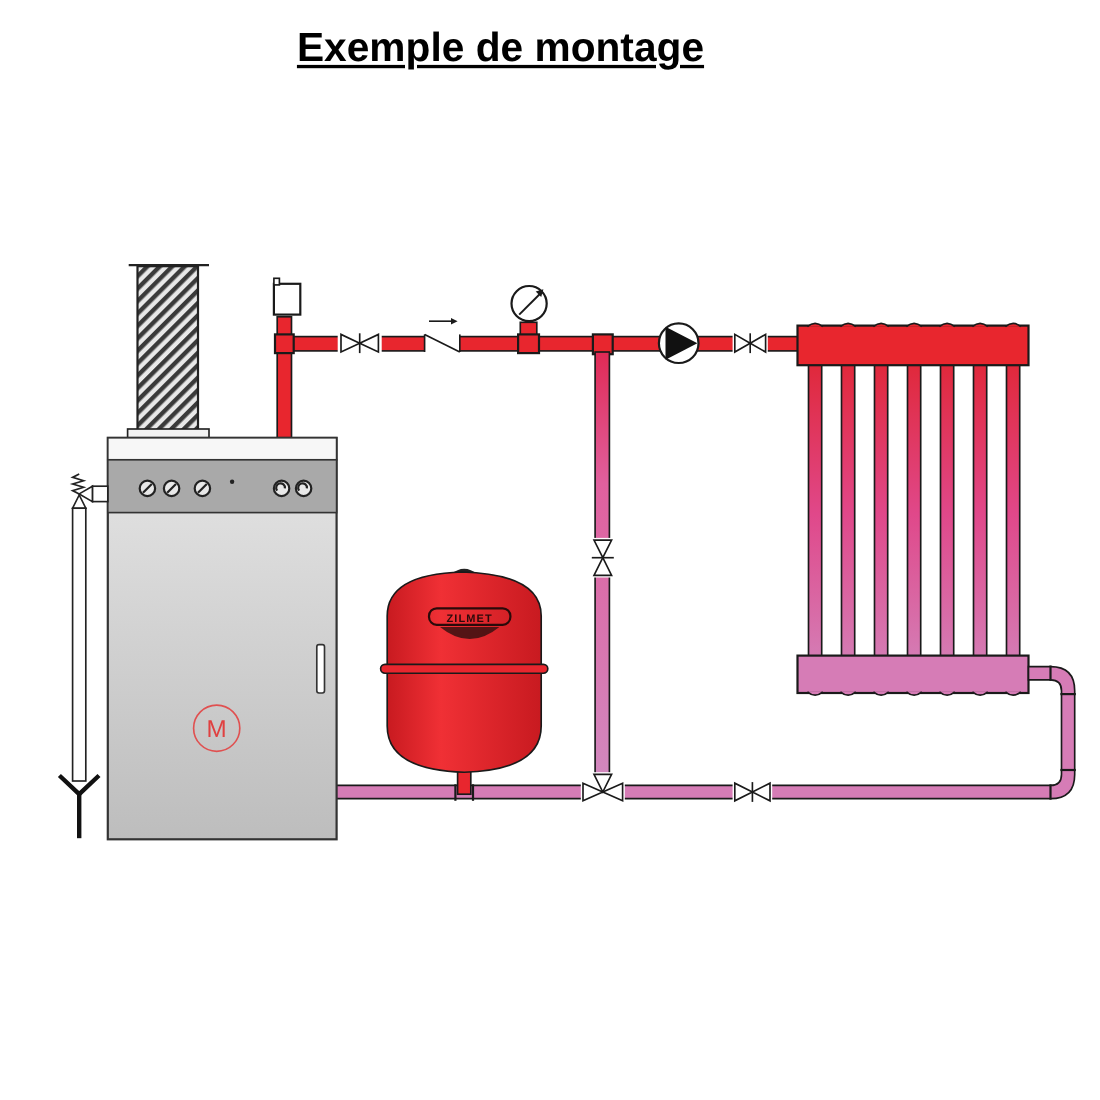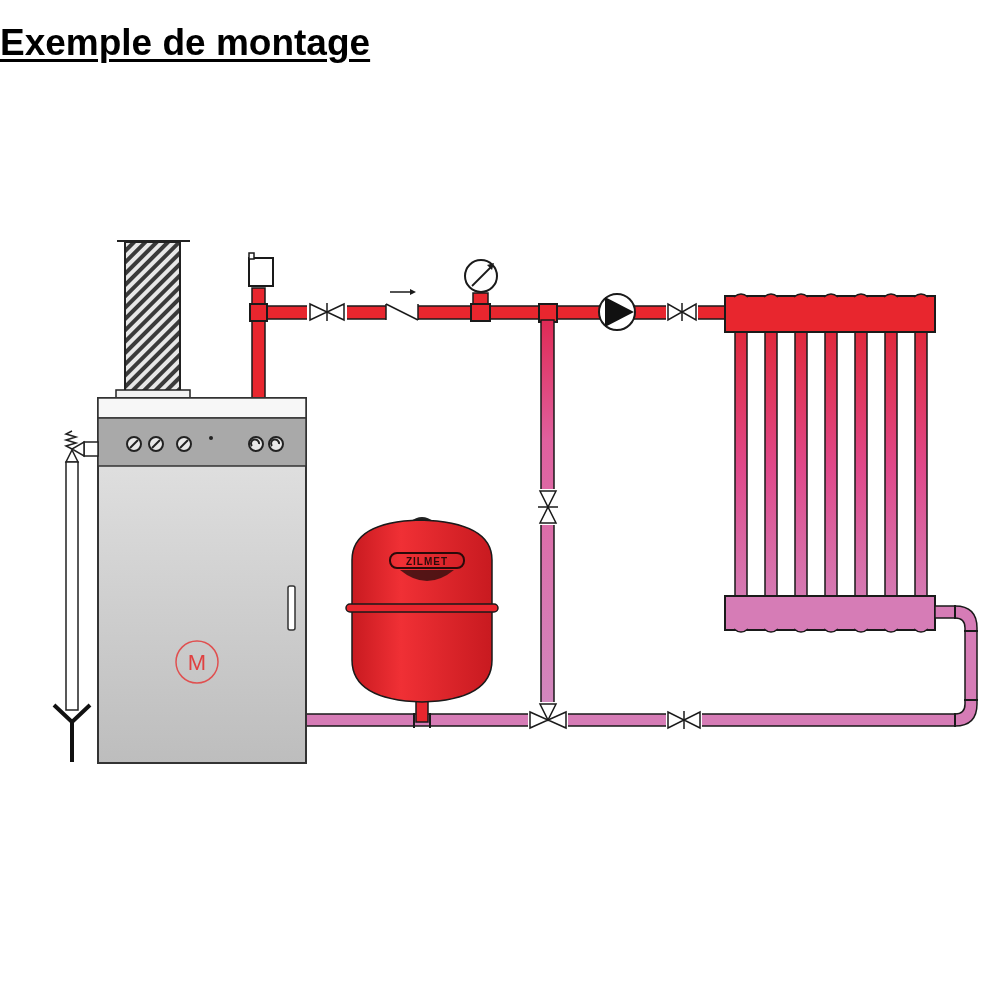--- a/index.html
+++ b/index.html
@@ -1,18 +1,18 @@
 <!DOCTYPE html>
 <html><head>
 <meta charset="utf-8">
 <style>
   html, body { margin: 0; padding: 0; background: #ffffff; }
   body { width: 1000px; height: 1000px; position: relative; overflow: hidden; font-family: "Liberation Sans", sans-serif; }
   .title {
-    position: absolute; left: 0; top: 22px; width: 910px; 
+    position: absolute; left: 0; top: 22px; width: 910px; text-align: center;
     font-family: "Liberation Sans", sans-serif; font-weight: bold; font-size: 37px;
     color: #000; text-decoration: underline; text-underline-offset: 4px; text-decoration-thickness: 3px;
   }
   svg.diagram { position: absolute; left: 0; top: 0; }
 </style>
 </head>
 <body>
 
 <div class="title">Exemple de montage</div>
 

